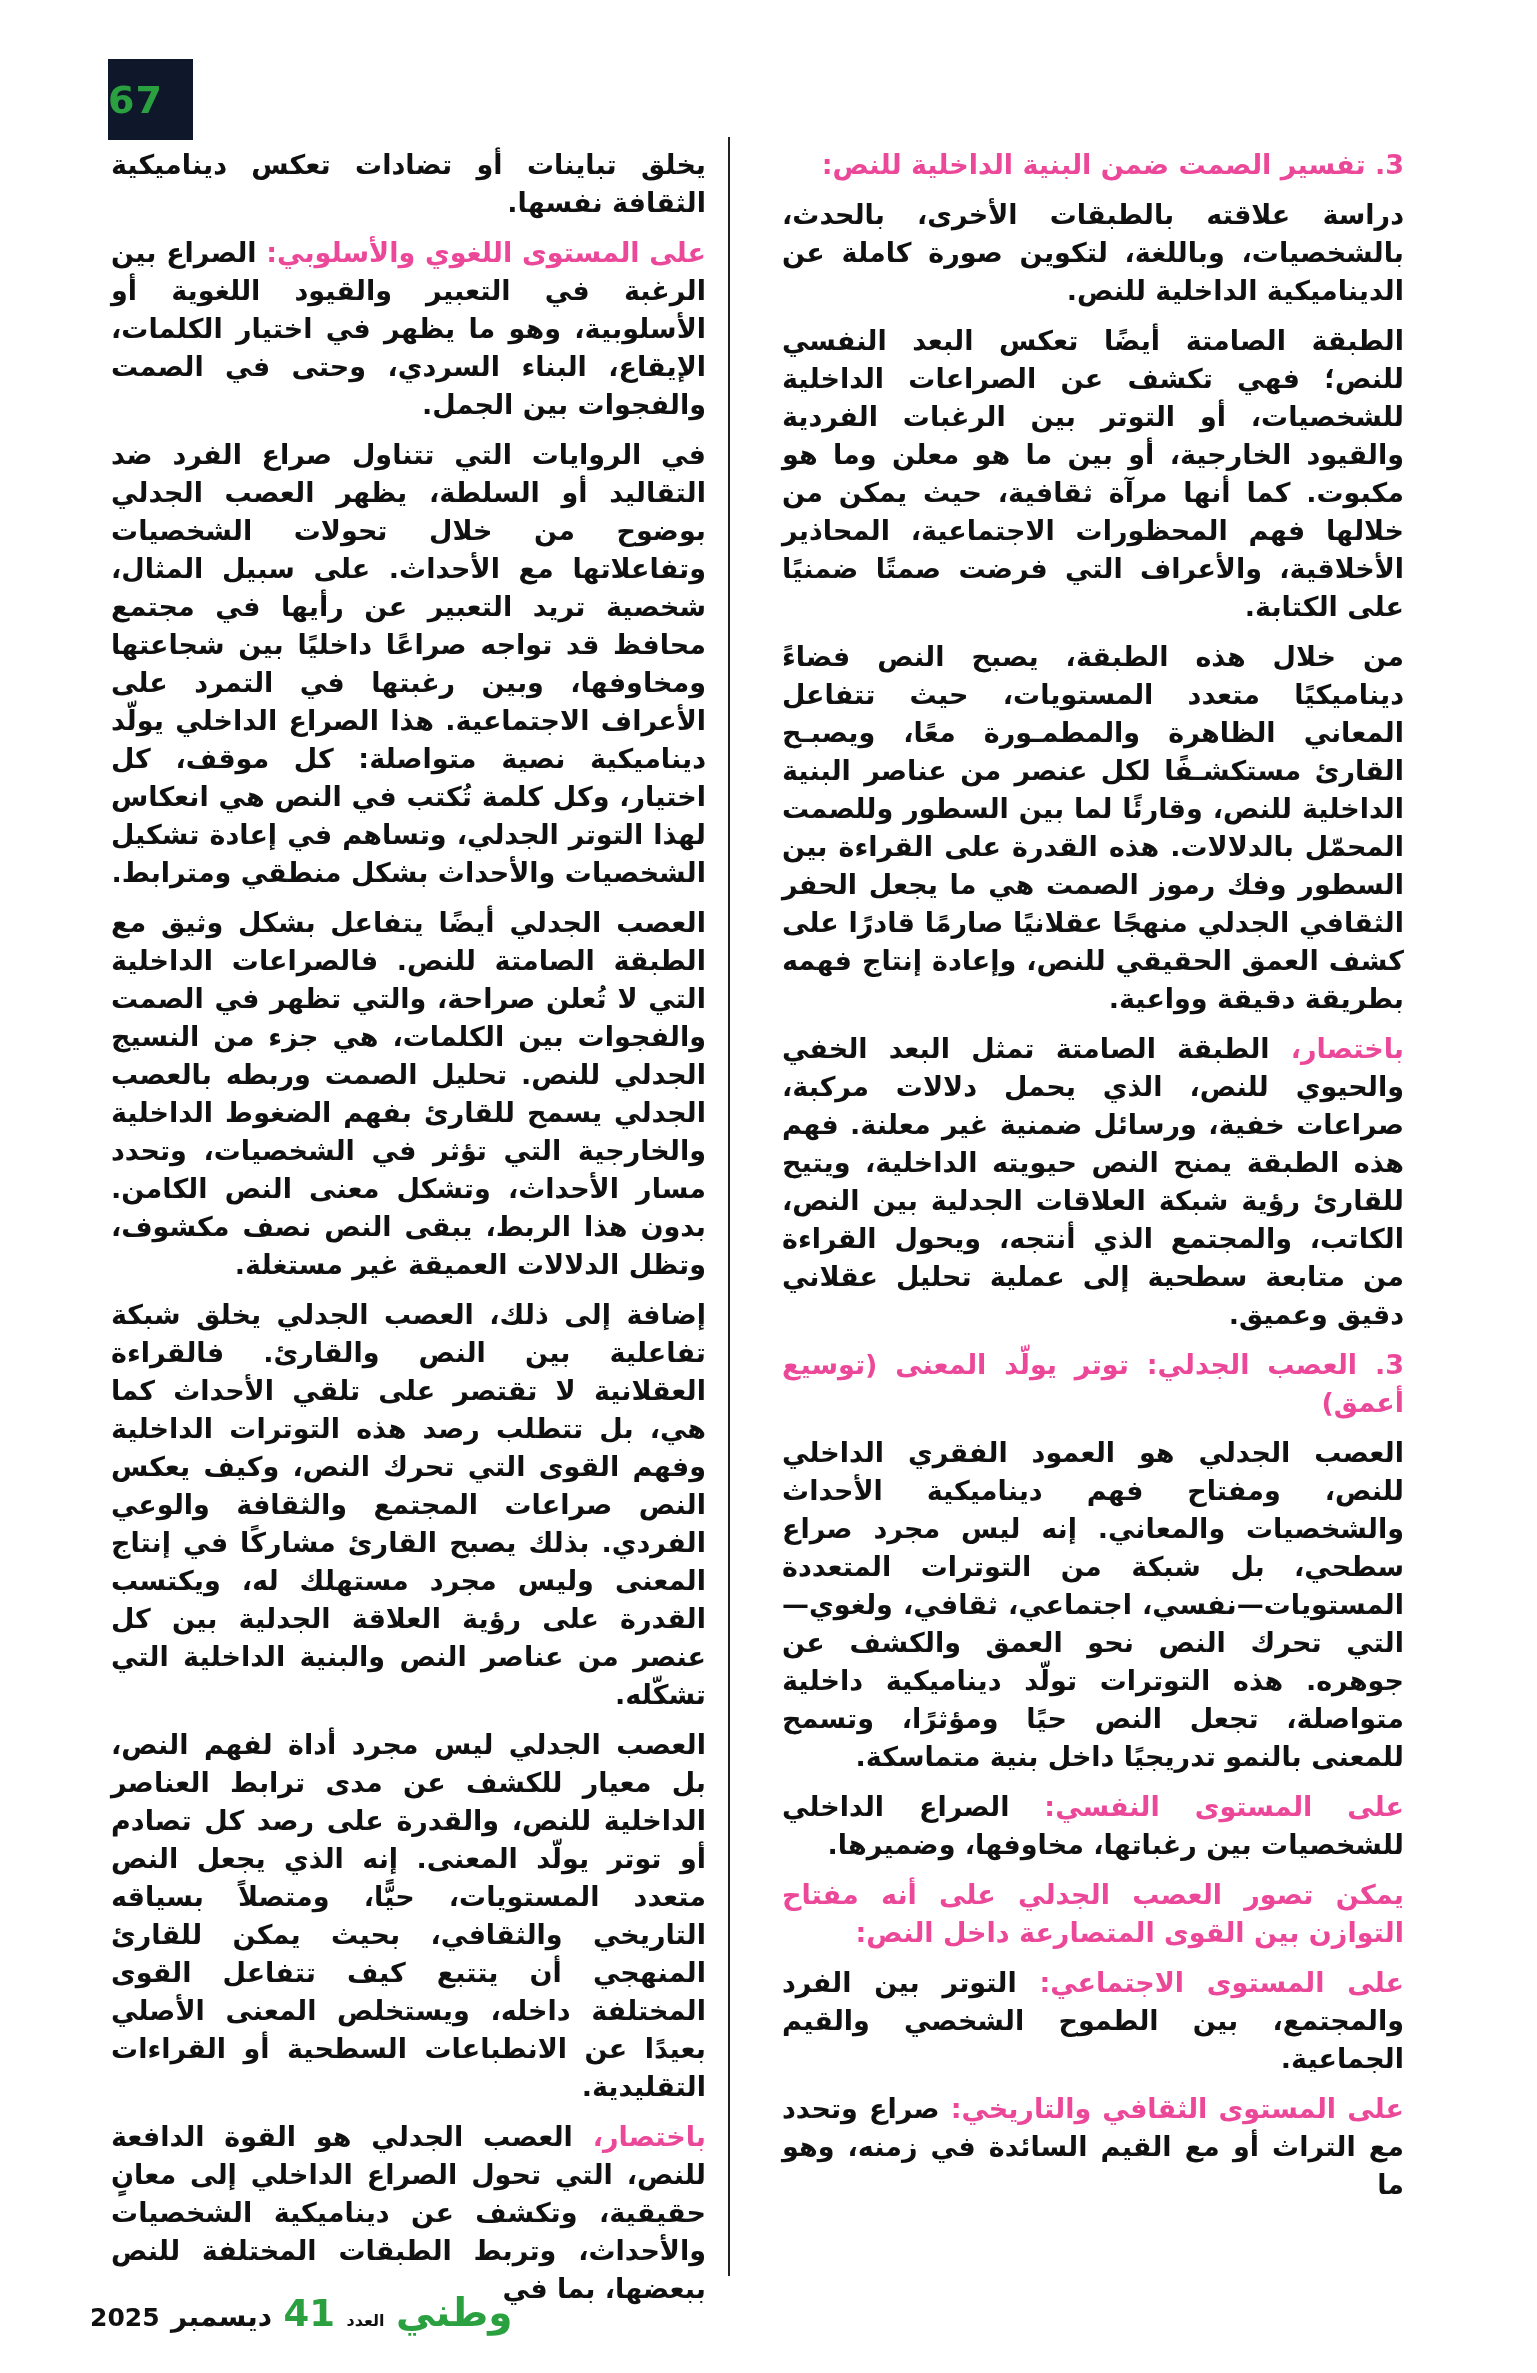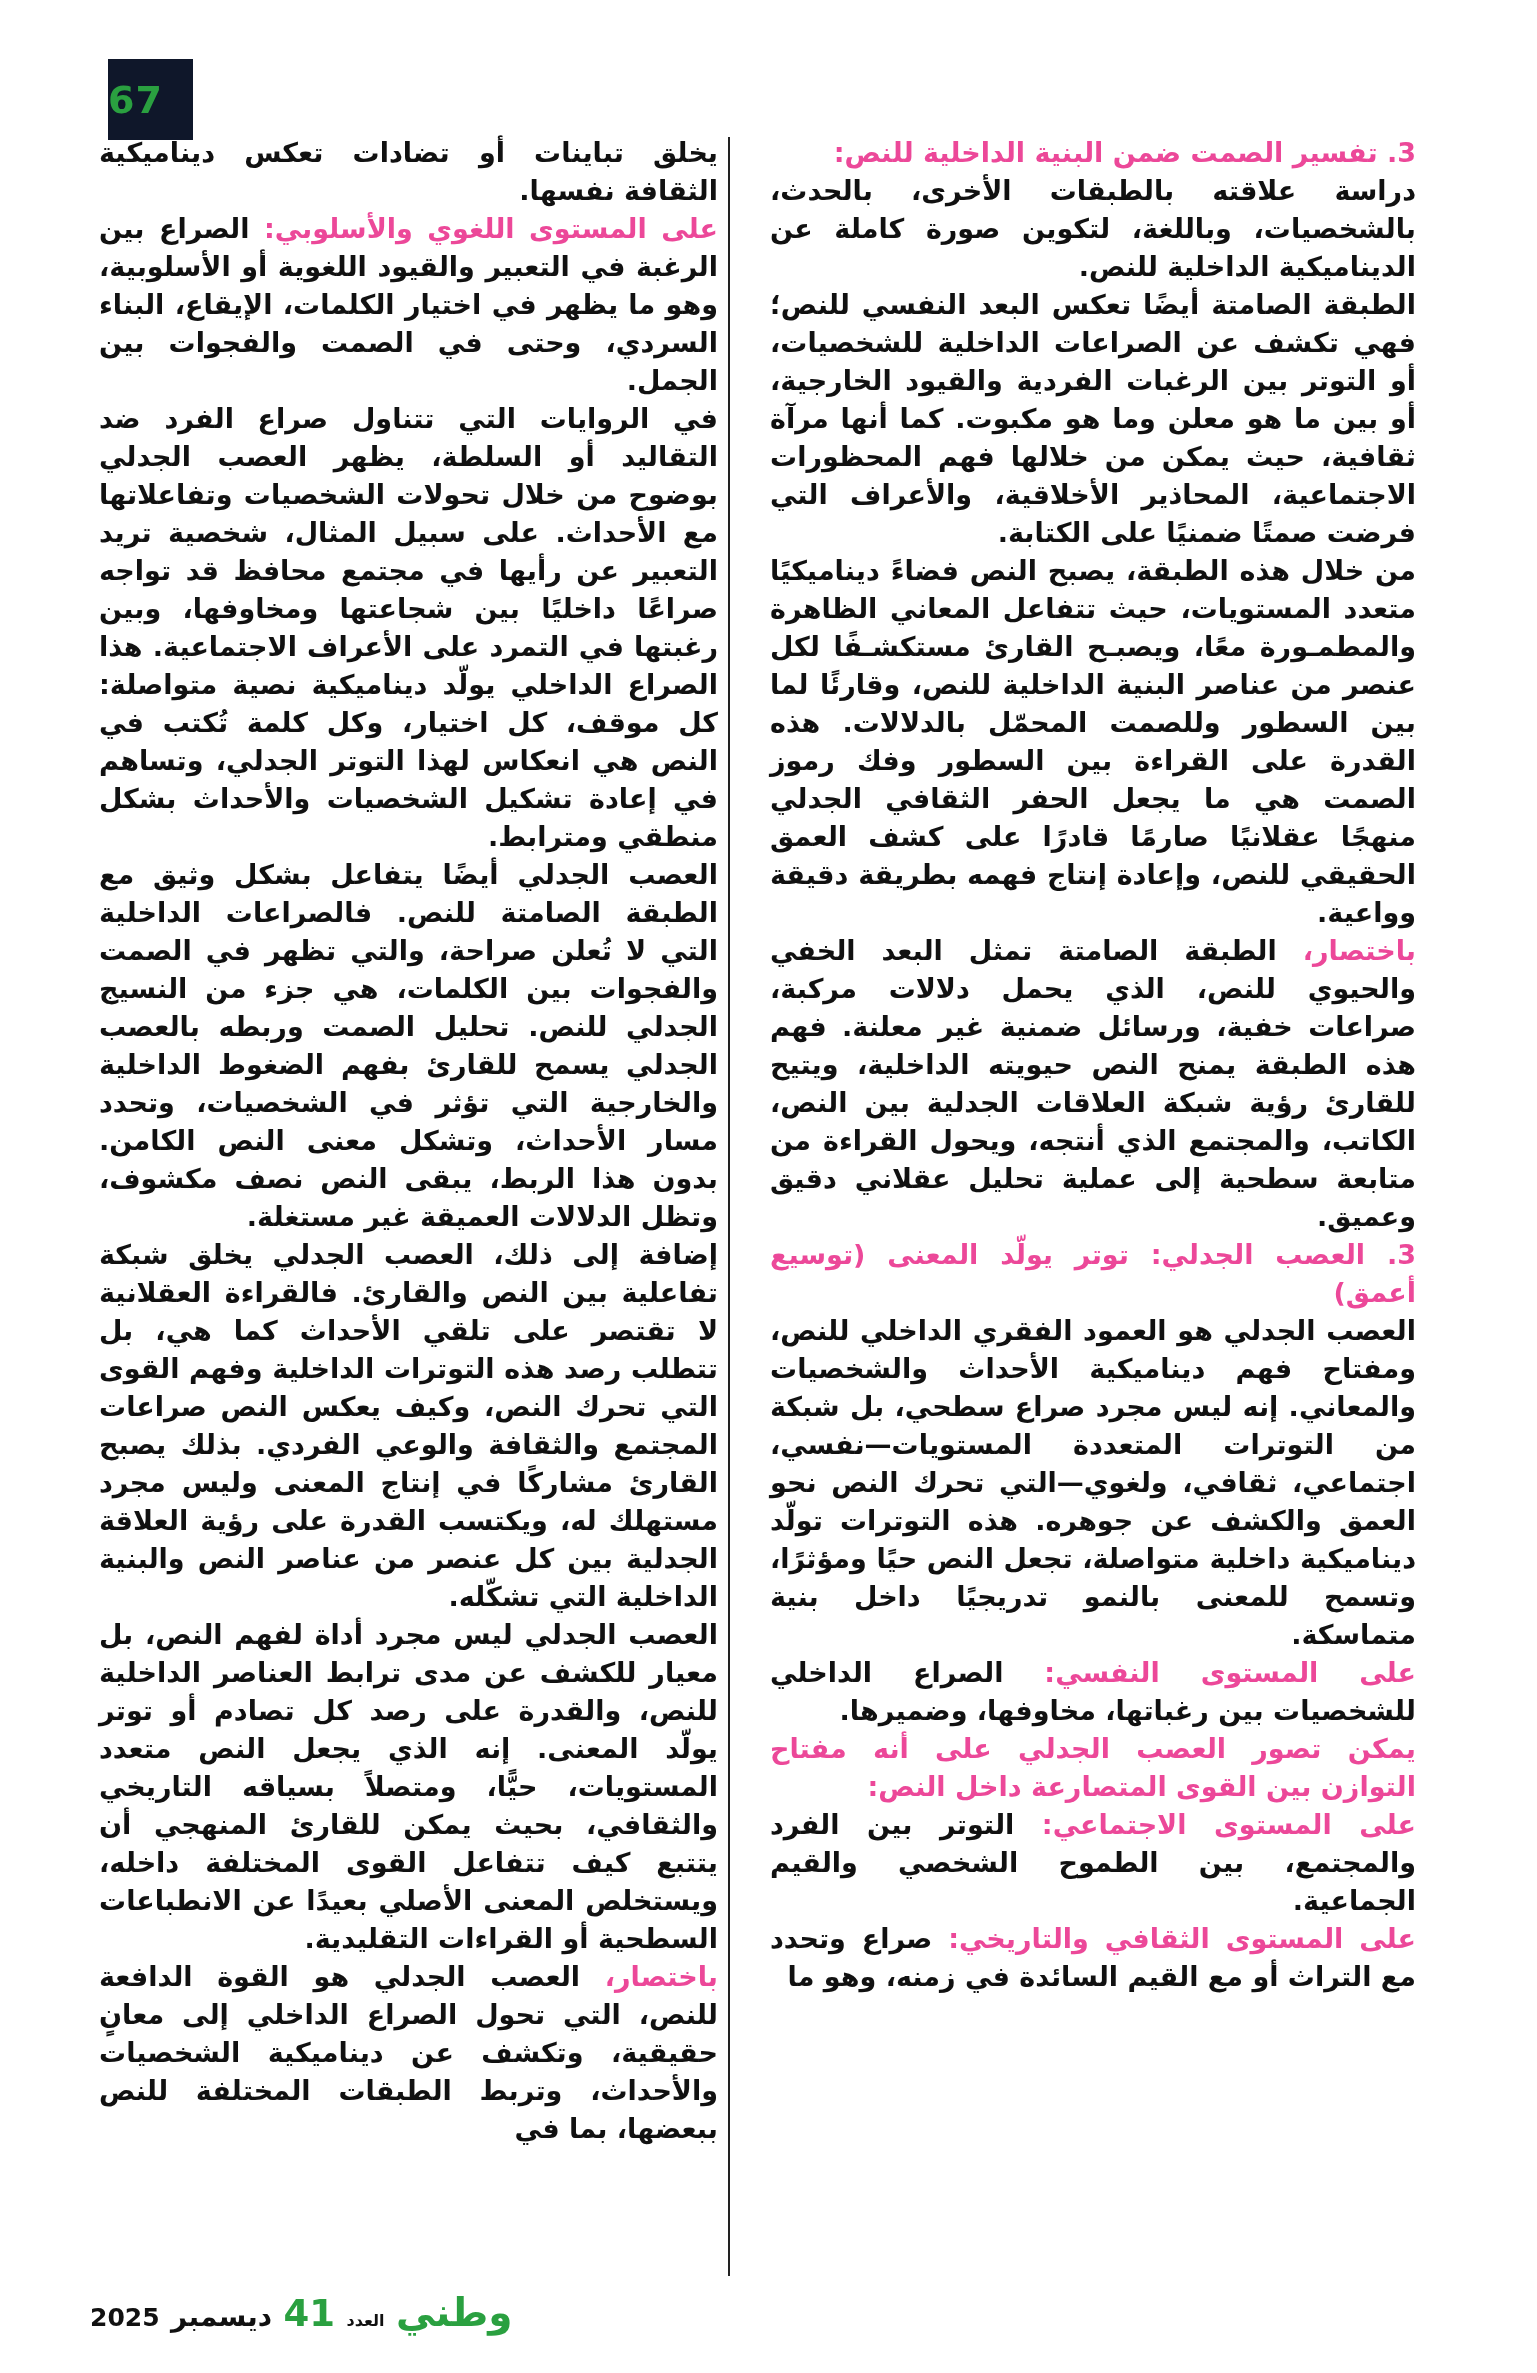--- a/index.html
+++ b/index.html
@@ -6,21 +6,21 @@
     body { width: 1537px; height: 2374px; position: relative; overflow: hidden;
       font-family: "DejaVu Sans", "Liberation Sans", sans-serif; color: #111; }
     .page-badge { position: absolute; left: 96px; top: 59px; width: 85px; height: 81px;
       background: #0f172a; display: flex; align-items: center; justify-content: flex-start; margin-left: 12px; }
     .page-badge span { color: #2aa040; font-weight: bold; font-size: 38px;
       font-family: "DejaVu Sans", sans-serif; letter-spacing: 1px; }
     .col { position: absolute; top: 134px; direction: rtl; text-align: justify;
       font-weight: bold; font-size: 27px; line-height: 38px; }
     .col-right { left: 770px; width: 646px; }
     .col-left  { left: 99px; width: 619px; }
-    .col p { margin: 0; text-align-last: right; }
+    .col p { margin: 12px; text-align-last: right; }
     .red { color: #ec4899; }
     .divider { position: absolute; left: 728px; top: 137px; width: 1.9px; height: 2139px; background: #222; }
     .footer { position: absolute; left: 58px; top: 2290px; direction: rtl; display: flex;
       align-items: baseline; gap: 11.5px; font-weight: bold; }
     .footer .brand { color: #2aa040; font-size: 39px; }
     .footer .issue-label { font-size: 16px; color: #111; }
     .footer .issue-num { color: #2aa040; font-size: 37px; }
     .footer .month { font-size: 28px; color: #111; }
     .footer .year { font-size: 25px; color: #111; margin-left: 32px; }
   </style>

